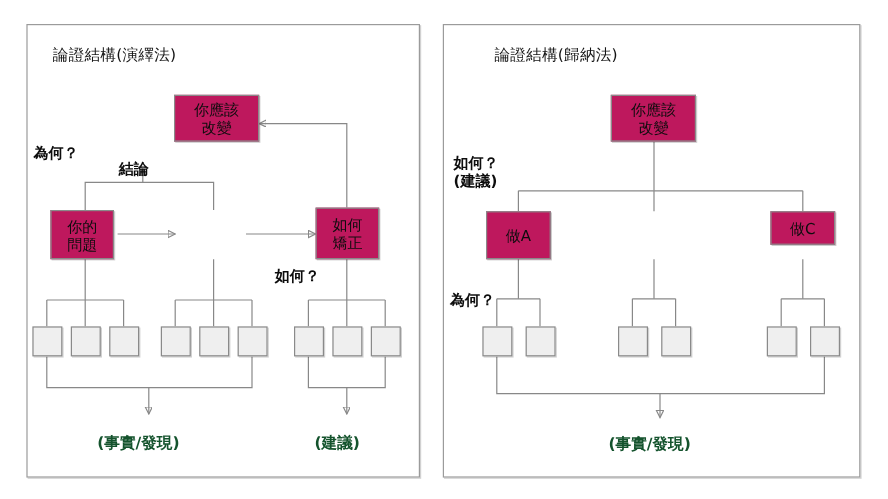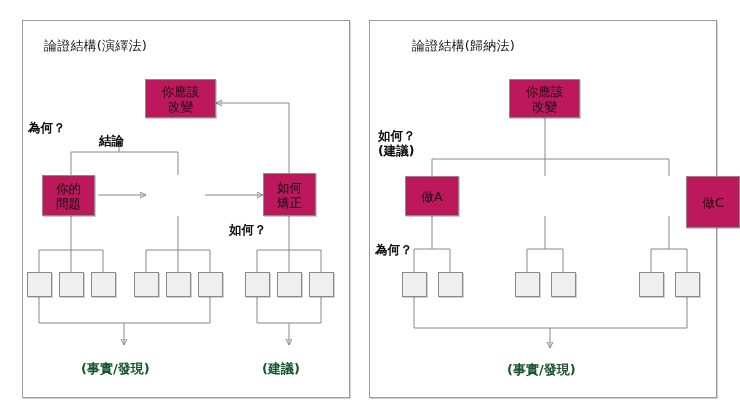--- a/index.html
+++ b/index.html
@@ -214,21 +214,21 @@
 
   <div class="node" style="left:509px; top:79px; width:71px; height:39px;">你應該
 改變</div>
 
   <div class="annot" style="left:378px; top:128px;">如何？
 (建議)</div>
 
   <div class="node" style="left:405px; top:176px; width:54px; height:40px;">做A</div>
 
 
-  <div class="node" style="left:642px; top:176px; width:54px; height:52px;margin-left:44px;">做C</div>
+  <div class="node" style="left:642px; top:176px; width:54px; height:28px;">做C</div>
 
   <div class="annot" style="left:375px; top:242px;">為何？</div>
 
   <div class="leaf" style="left:402px; top:272px;"></div>
   <div class="leaf" style="left:438px; top:272px;"></div>
   <div class="leaf" style="left:515px; top:272px;"></div>
   <div class="leaf" style="left:551px; top:272px;"></div>
   <div class="leaf" style="left:639px; top:272px;"></div>
   <div class="leaf" style="left:675px; top:272px;"></div>
 

